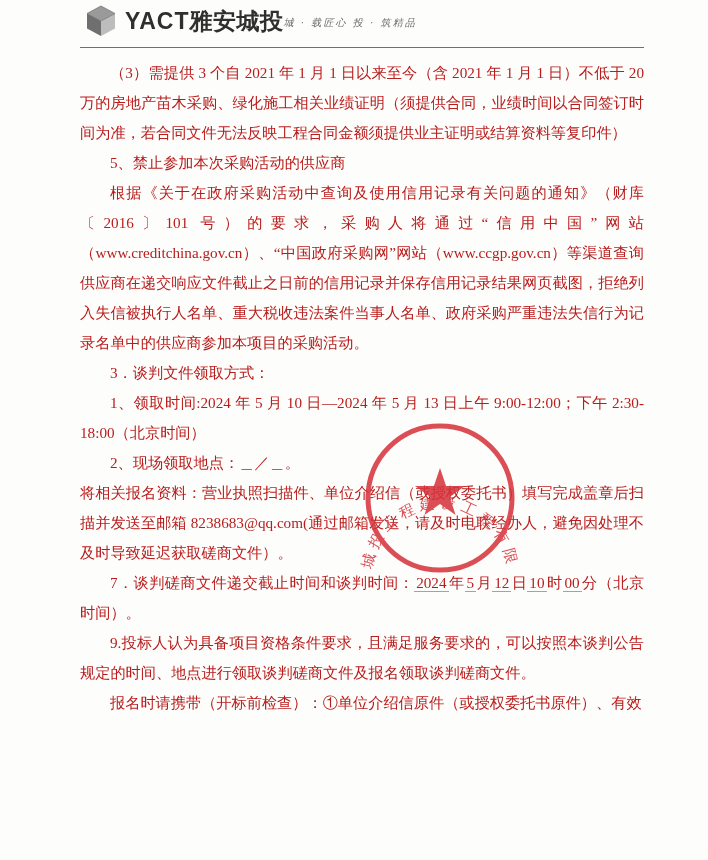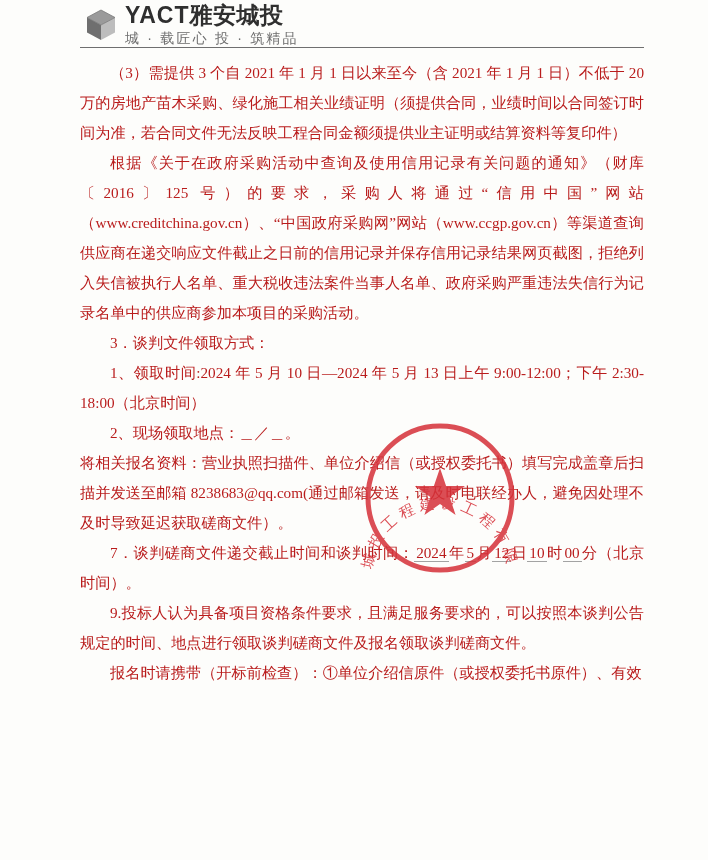--- a/index.html
+++ b/index.html
@@ -34,41 +34,43 @@
     align-items: center;
     gap: 7px;
   }
   .cube {
     width: 34px;
     height: 34px;
     position: relative;
   }
   .brand-text {
     display: flex;
-    flex-direction: column;
+    flex-direction: row;
     line-height: 1;
+    align-items: center;
   }
   .brand-main {
     font-family: "Liberation Sans", sans-serif;
     font-size: 23px;
     font-weight: bold;
     color: #2f2f2f;
     letter-spacing: 0.5px;
     white-space: nowrap;
   }
   .brand-main .en {
     letter-spacing: 1px;
   }
   .brand-sub {
     font-family: "Liberation Sans", sans-serif;
-    font-size: 14px;
+    font-size: 10px;
     color: #6d6d6d;
     letter-spacing: 2.2px;
     margin-top: 4px;
     white-space: nowrap;
+    font-style: italic;
   }
   
   .hr {
     position: absolute;
     left: 80px;
     right: 64px;
     top: 47px;
     border-top: 1px solid #6f6f6f;
   }
   
@@ -128,22 +130,23 @@
         <div class="brand-sub">城 · 载匠心  投 · 筑精品</div>
       </div>
     </div>
   </div>
   <div class="hr"></div>
 
   <div class="content">
 
     <p class="para ind">（3）需提供 3 个自 2021 年 1 月 1 日以来至今（含 2021 年 1 月 1 日）不低于 20 万的房地产苗木采购、绿化施工相关业绩证明（须提供合同，业绩时间以合同签订时间为准，若合同文件无法反映工程合同金额须提供业主证明或结算资料等复印件）</p>
 
+    <p class="para ind">5、禁止参加本次采购活动的供应商</p>
 
-    <p class="para ind">根据《关于在政府采购活动中查询及使用信用记录有关问题的通知》（财库〔2016〕125 号）的要求，采购人将通过“信用中国”网站（www.creditchina.gov.cn）、“中国政府采购网”网站（www.ccgp.gov.cn）等渠道查询供应商在递交响应文件截止之日前的信用记录并保存信用记录结果网页截图，拒绝列入失信被执行人名单、重大税收违法案件当事人名单、政府采购严重违法失信行为记录名单中的供应商参加本项目的采购活动。</p>
+    <p class="para ind">根据《关于在政府采购活动中查询及使用信用记录有关问题的通知》（财库〔2016〕101 号）的要求，采购人将通过“信用中国”网站（www.creditchina.gov.cn）、“中国政府采购网”网站（www.ccgp.gov.cn）等渠道查询供应商在递交响应文件截止之日前的信用记录并保存信用记录结果网页截图，拒绝列入失信被执行人名单、重大税收违法案件当事人名单、政府采购严重违法失信行为记录名单中的供应商参加本项目的采购活动。</p>
 
     <p class="para ind">3．谈判文件领取方式：</p>
 
     <p class="para ind">1、领取时间:2024 年 5 月 10 日—2024 年 5 月 13 日上午 9:00-12:00；下午 2:30-18:00（北京时间）</p>
 
     <p class="para ind">2、现场领取地点：＿／＿。</p>
 
 
     <p class="para">将相关报名资料：营业执照扫描件、单位介绍信（或授权委托书）填写完成盖章后扫描并发送至邮箱 8238683@qq.com(通过邮箱发送，请及时电联经办人，避免因处理不及时导致延迟获取磋商文件）。</p>
 

